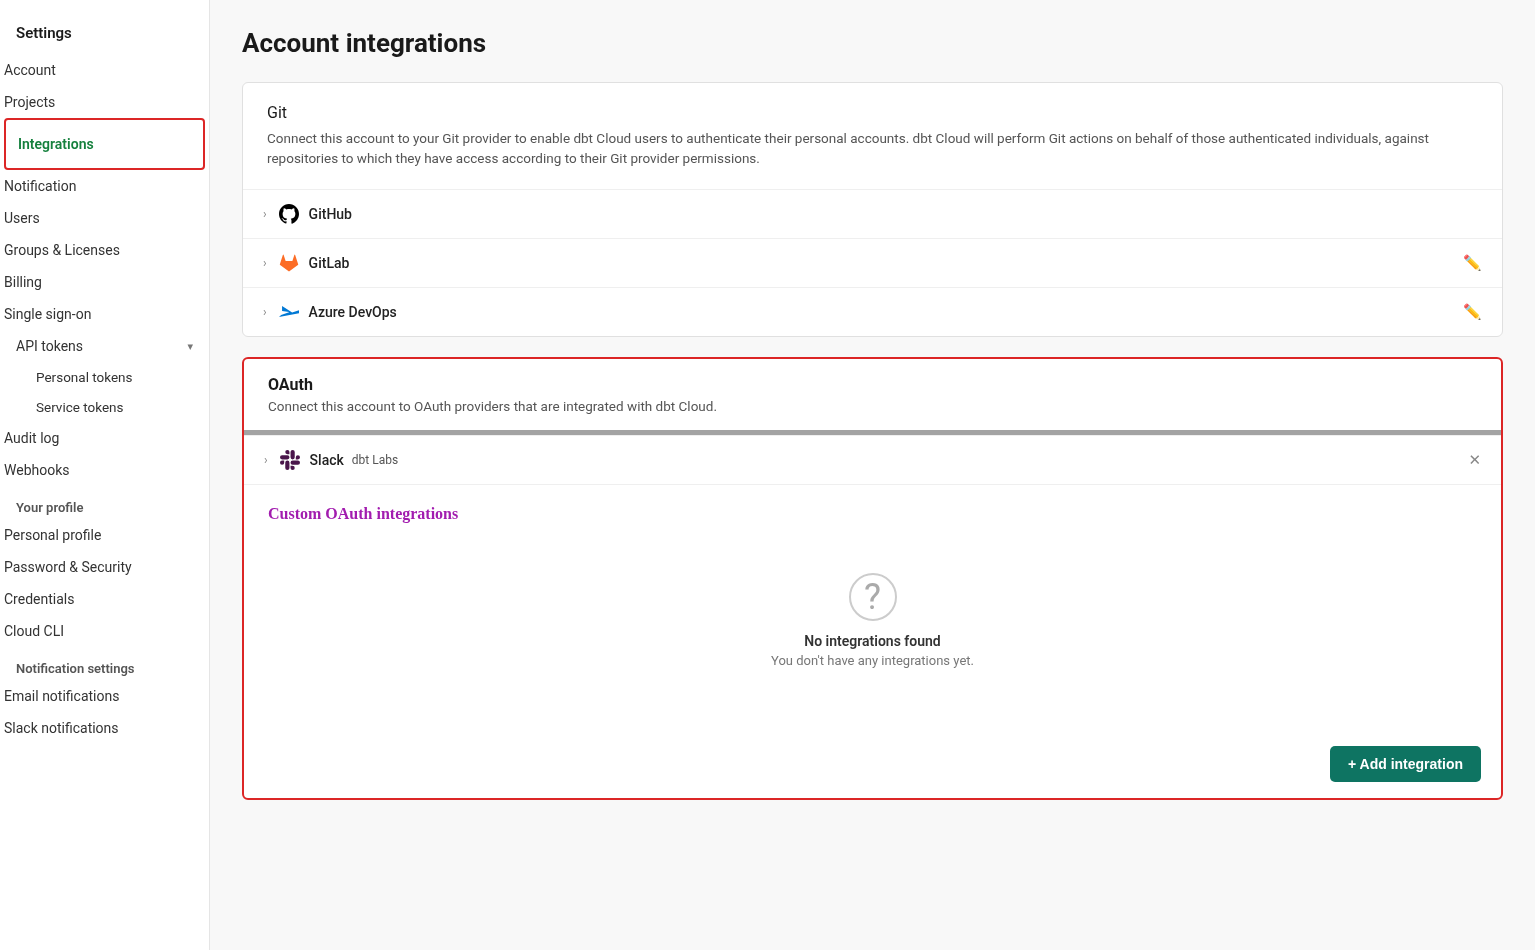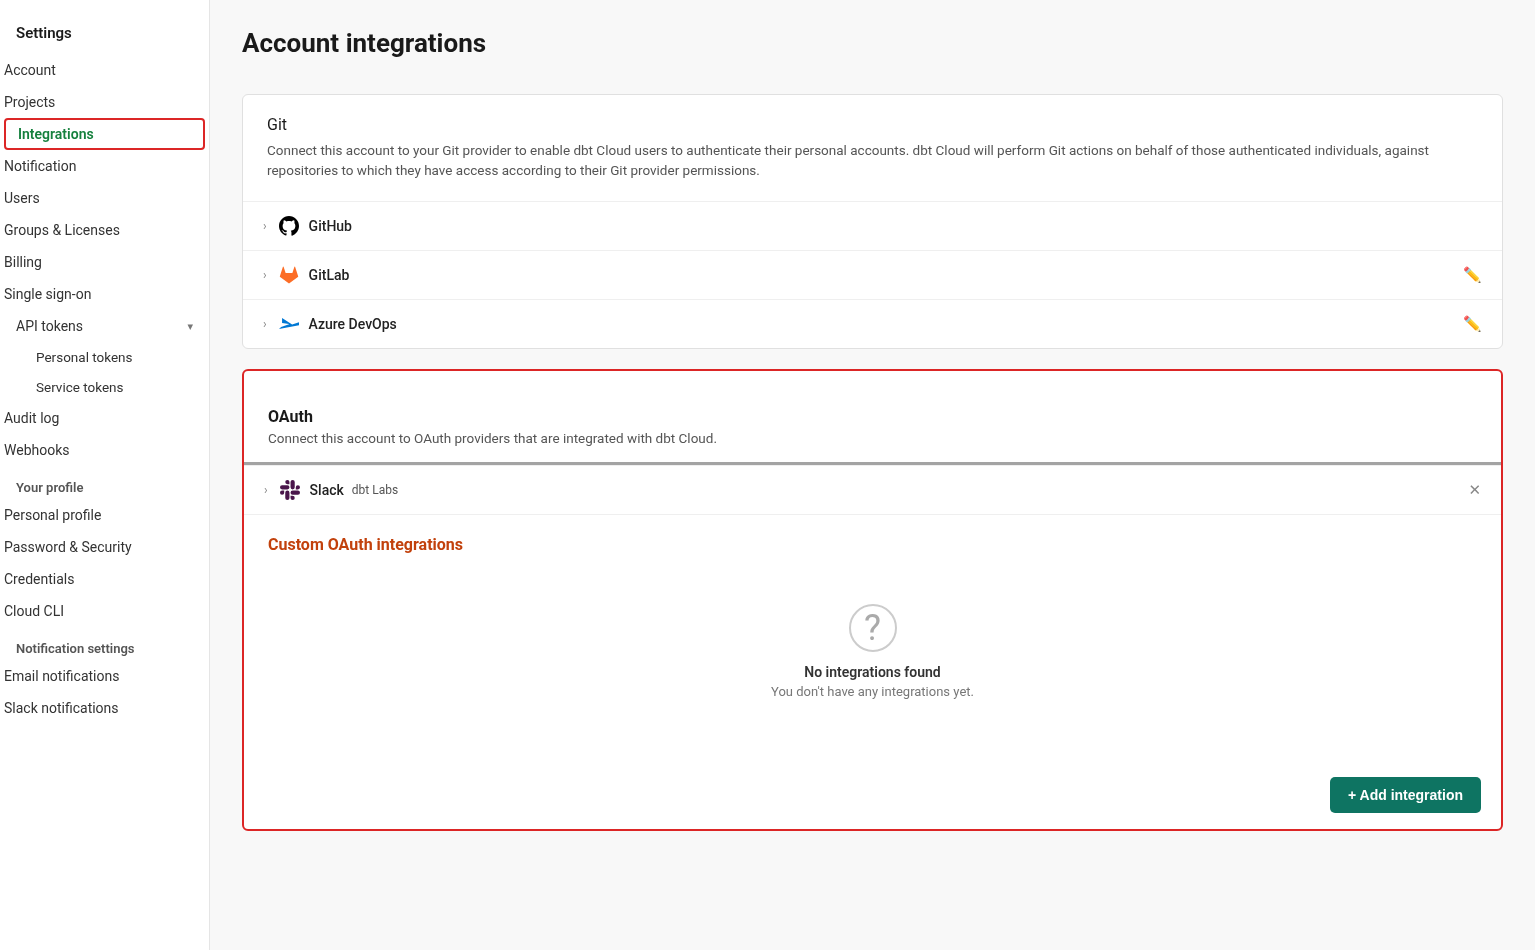--- a/index.html
+++ b/index.html
@@ -29,21 +29,21 @@
       color: #333;
       cursor: pointer;
       text-decoration: none;
     }
     .sidebar-item.active {
       color: #15803d;
       font-weight: 600;
       border: 2px solid #dc2626;
       border-radius: 4px;
       margin: 0 4px;
-      padding: 6px 12px;
+      padding: 16px 12px;
     }
     .sidebar-section-label {
       font-size: 13px;
       font-weight: 600;
       color: #555;
       padding: 14px 16px 4px 16px;
     }
     .sidebar-sub-item {
       display: flex;
       align-items: center;
@@ -66,21 +66,21 @@
     
     .main {
       flex: 1;
       overflow-y: auto;
       padding: 28px 32px;
     }
     .page-title {
       font-size: 26px;
       font-weight: 700;
       color: #1a1a1a;
-      margin-bottom: 36px;
+      margin-bottom: 24px;
     }
 
     
     .card {
       background: #fff;
       border: 1px solid #e0e0e0;
       border-radius: 6px;
       margin-bottom: 20px;
       overflow: hidden;
     }
@@ -138,43 +138,44 @@
       gap: 10px;
     }
     .action-icon {
       color: #888;
       cursor: pointer;
       font-size: 15px;
     }
 
     
     .oauth-section {
-      padding: 36px 24px 16px 24px;
-      border-bottom: 3px solid #a3a3a3;
+      padding: 16px 24px 16px 24px;
+      border-bottom: 5px solid #a3a3a3;
     }
     .oauth-section-title {
       font-size: 16px;
       font-weight: 700;
       color: #1a1a1a;
       margin-bottom: 4px;
     }
     .oauth-section-desc {
       font-size: 13.5px;
       color: #555;
     }
 
     
     .custom-oauth-section {
       padding: 20px 24px 16px 24px;
     }
     .custom-oauth-title {
       font-size: 16px;
       font-weight: 700;
-      color: #c2410c;
+      color: #a21caf;
       margin-bottom: 20px;
+      font-family: Liberation Serif, serif;
     }
     .empty-state {
       display: flex;
       flex-direction: column;
       align-items: center;
       padding: 30px 0 50px 0;
     }
     .empty-state-icon {
       font-size: 36px;
       color: #aaa;

